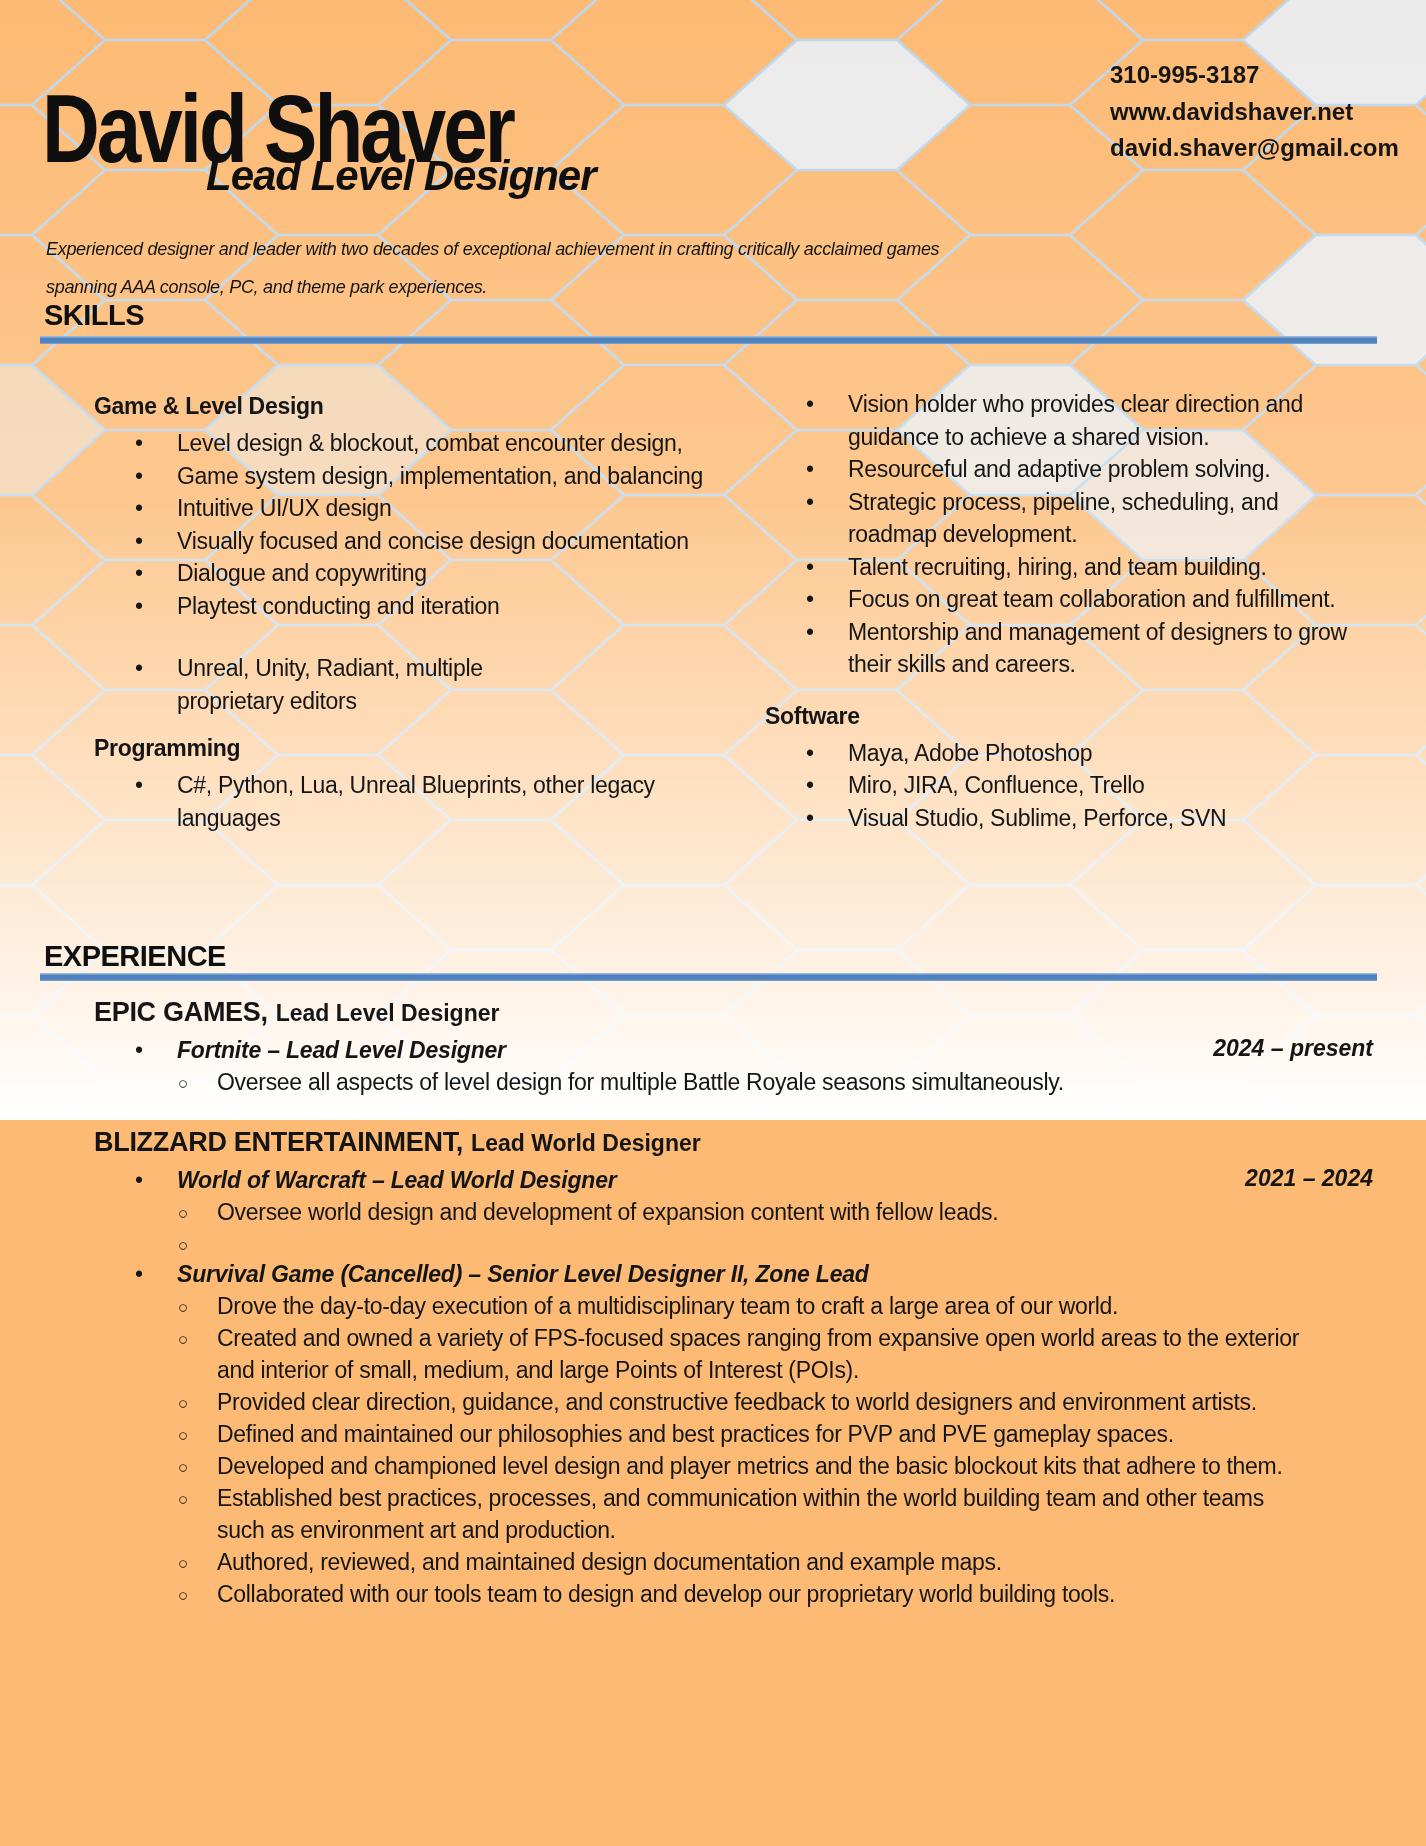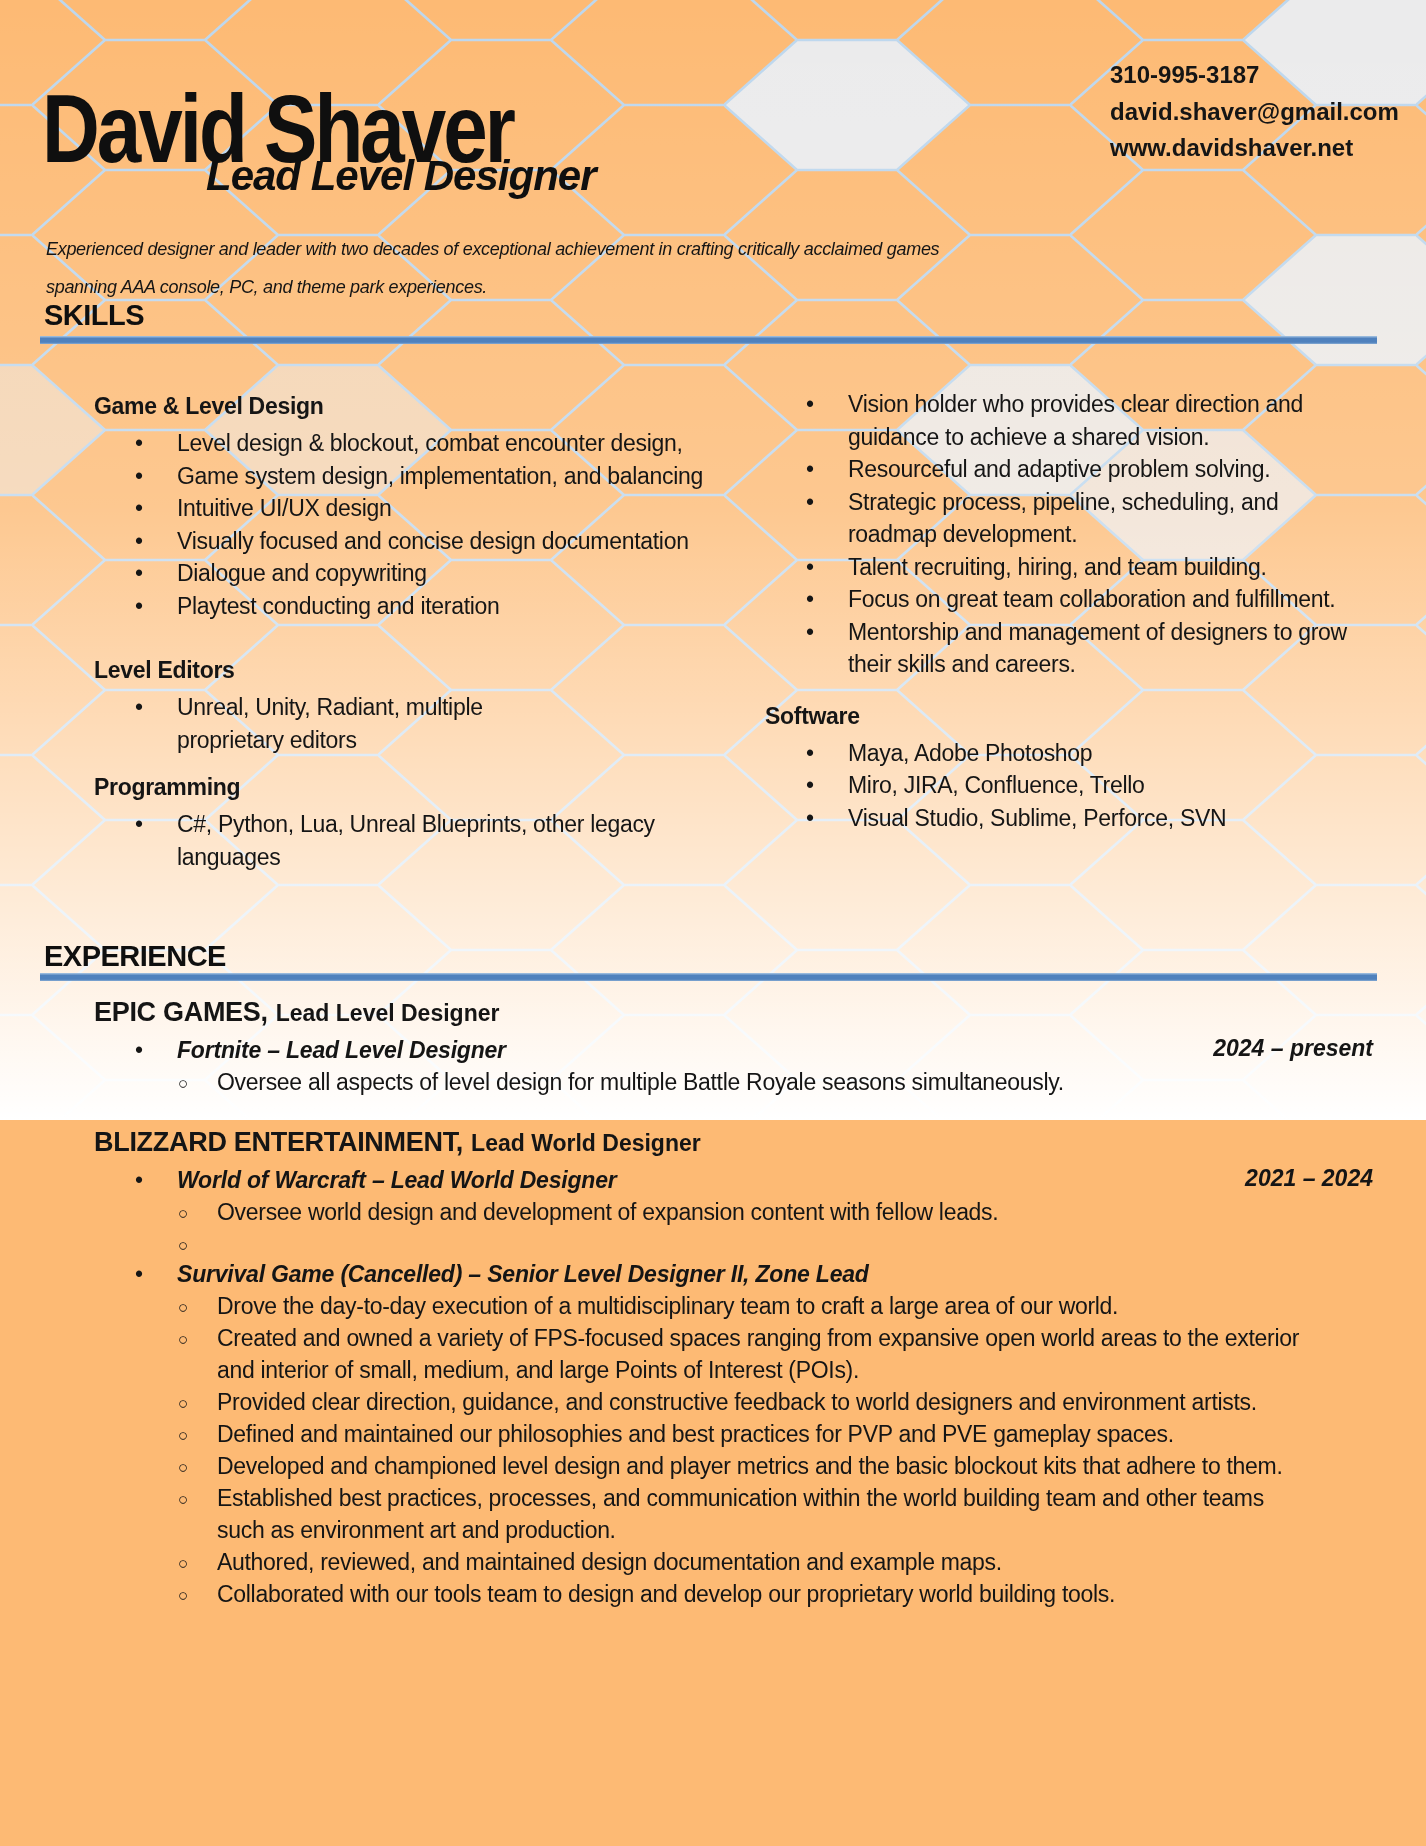--- a/index.html
+++ b/index.html
@@ -83,22 +83,22 @@
     </g>
     <rect x="0" y="0" width="1426" height="1120" fill="url(#hexpat)"></rect>
     <rect x="0" y="0" width="1426" height="1120" fill="url(#fade)"></rect>
   </svg>
 
   <h1 class="name">David Shaver</h1>
   <div class="subtitle">Lead Level Designer</div>
 
   <div class="contact">
     <div>310-995-3187</div>
+    <div>www.davidshaver.net</div>
     <div>david.shaver@gmail.com</div>
-    <div>www.davidshaver.net</div>
   </div>
 
   <div class="summary">
     <div class="tline">Experienced designer and leader with two decades of exceptional achievement in crafting critically acclaimed games</div>
     <div class="tline">spanning AAA console, PC, and theme park experiences.</div>
   </div>
 
   <h2 class="h2" id="skills-title">SKILLS</h2>
   <div class="rule" id="rule1" style="background: linear-gradient(rgb(170, 199, 228) 0%, rgb(79, 129, 189) 30%, rgb(79, 129, 189) 78%, rgb(134, 171, 211) 100%);"></div>
 
@@ -126,21 +126,20 @@
             <span class="mk">•</span>
             <div class="tline">Dialogue and copywriting</div>
           </li>
           <li>
             <span class="mk">•</span>
             <div class="tline">Playtest conducting and iteration</div>
           </li>
         </ul>
       </div>
       <div class="skill-group">
-        <h3 class="gt">Level Editors</h3>
         <ul class="slist">
           <li>
             <span class="mk">•</span>
             <div class="tline">Unreal, Unity, Radiant, multiple</div>
             <div class="tline">proprietary editors</div>
           </li>
         </ul>
       </div>
       <div class="skill-group">
         <h3 class="gt">Programming</h3>

